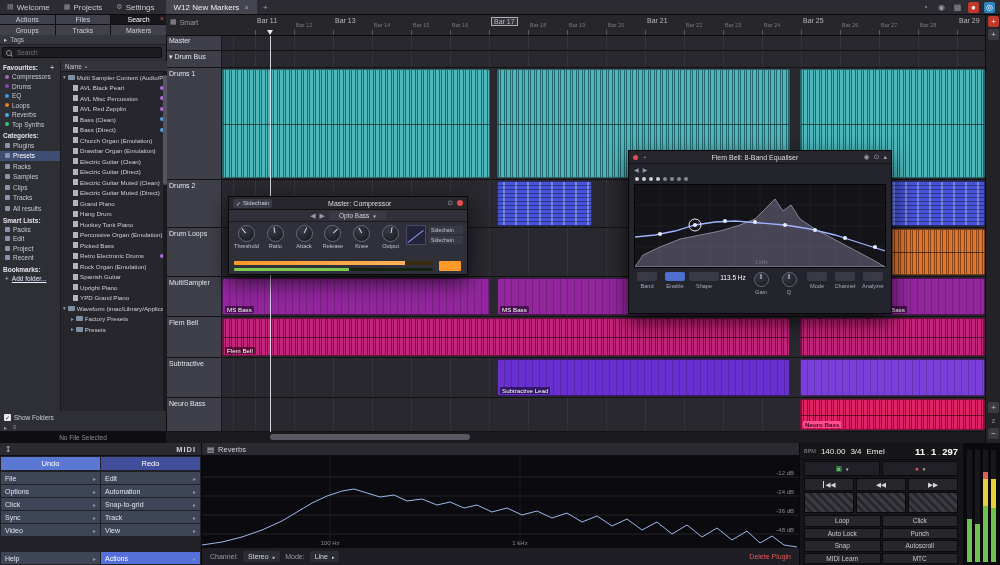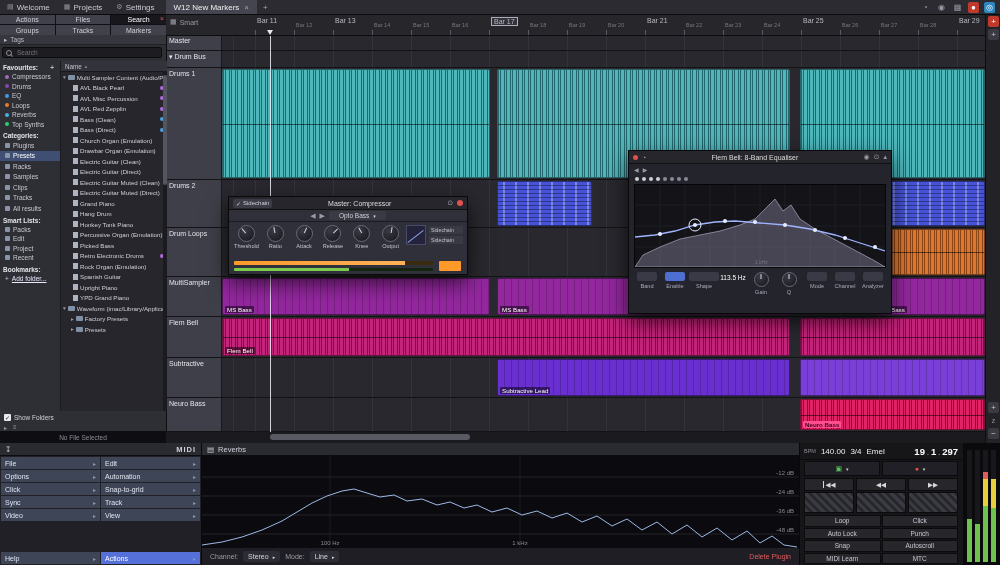--- a/index.html
+++ b/index.html
@@ -723,20 +723,24 @@
       </div>
   </div>
 
   <div class="bottom">
 
     <div class="menu-panel">
       <div class="phead">
         <span>↧</span>
         <span class="right">MIDI</span>
       </div>
+      <div class="undoredo">
+        <div class="ubtn" style="background:#5a77d4;">Undo</div>
+        <div class="ubtn" style="background:#414e9b;">Redo</div>
+      </div>
       <div class="menurows" id="menurows">
           <div class="mrow">
             <div class="mcell">
               <span>File</span>
               <span class="arr">▸</span>
             </div>
             <div class="mcell">
               <span>Edit</span>
               <span class="arr">▸</span>
             </div>
@@ -831,21 +835,21 @@
       </div>
     </div>
 
     <div class="transport-panel">
       <div class="trow1">
         <span class="tlab">BPM</span>
         <span class="tval">140.00</span>
         <span class="tval">3/4</span>
         <span class="tval">Emel</span>
         <span class="pos" id="posdisplay">
-            <span>19</span>
+            <span>11</span>
             <span class="sep">.</span>
             <span>1</span>
             <span class="sep">.</span>
             <span>297</span>
           </span>
       </div>
       <div class="trow2" id="widebtns">
           <div class="twide">
             <span style="color: rgb(88, 192, 90);">▣</span>
             <span style="font-size: 5px;">▾</span>

